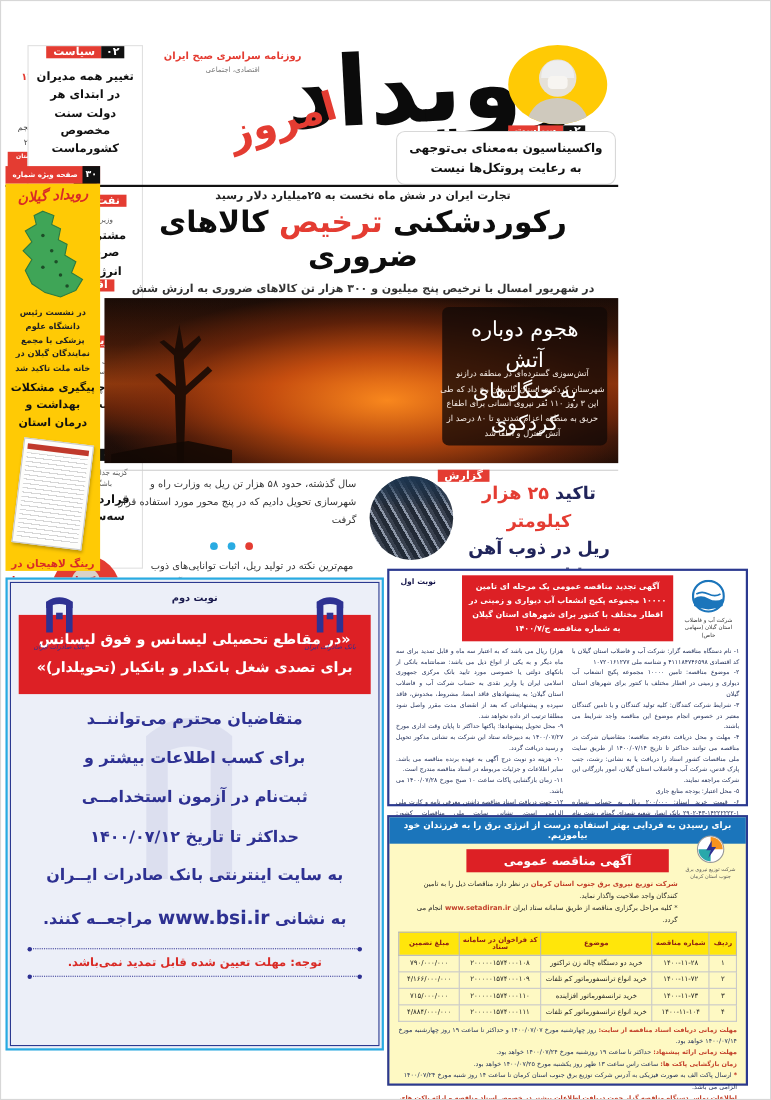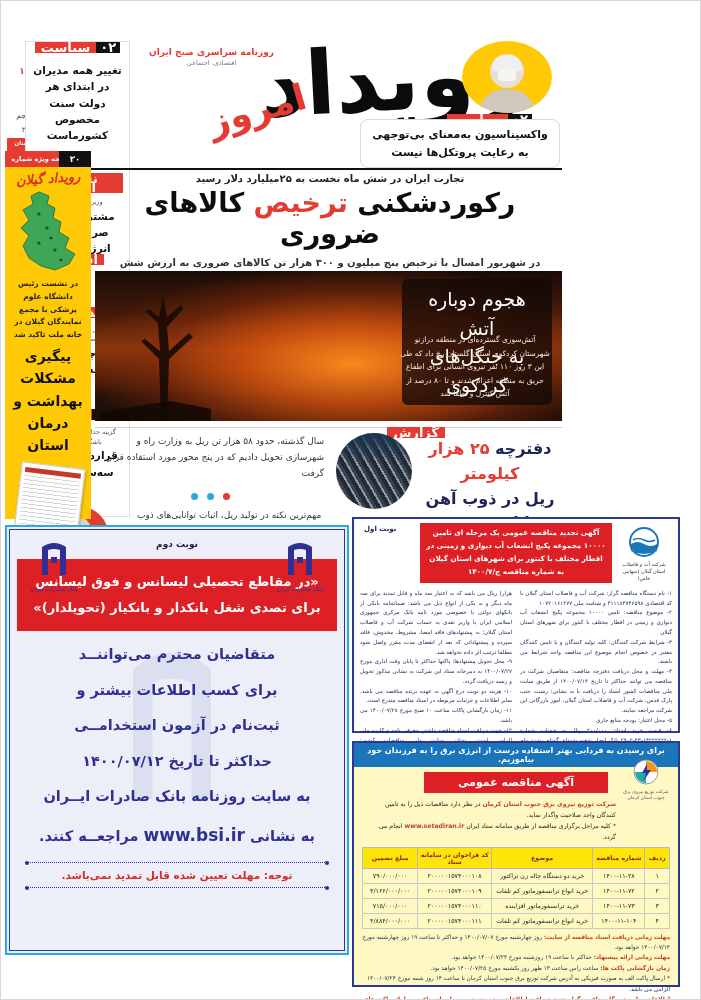--- a/index.html
+++ b/index.html
@@ -1,21 +1,21 @@
 <!DOCTYPE html>
 <html lang="fa" dir="rtl"><head>
 <meta charset="utf-8">
 <style>
   html,body{margin:0;padding:0;background:#e9e9e9;}
   *{box-sizing:border-box;}
   body{font-family:"DejaVu Sans",sans-serif;}
   #page{position:relative;width:701px;height:1000px;background:#fff;margin:0 auto;overflow:hidden;
         border:1px solid #d7d7d7;direction:rtl;}
   .abs{position:absolute;}
-  .chip{display:inline-block;font-size:13px;font-weight:bold;color:#fff;padding:1px 6px;line-height:9px;vertical-align:middle;}
+  .chip{display:inline-block;font-size:10px;font-weight:bold;color:#fff;padding:1px 6px;line-height:9px;vertical-align:middle;}
   .chip-red{background:#e43c32;}
   .chip-black{background:#111;padding:1px 4px;}
   .kicker-sm{font-size:6.5px;color:#555;line-height:1.5;}
   .title-sm{font-size:10.5px;font-weight:bold;color:#111;line-height:1.55;}
   .rule{background:#111;height:2px;}
   .gray-rule{background:#cfcfcf;height:1px;} 
   .side-box{border:1px solid #e0e0e0;background:#fff;}
   .center{text-align:center;}
   
   .lead-kicker{font-size:10px;font-weight:bold;color:#222;}
@@ -31,21 +31,21 @@
   .fire-body{font-size:7.5px;line-height:1.8;color:#f3e9e2;}
   
   .rail-h{font-size:16px;font-weight:bold;color:#20245a;line-height:1.55;}
   .rail-h .red{color:#e43c32;}
   .rail-p{font-size:9px;color:#333;line-height:1.8;}
   .dot{display:inline-block;width:7px;height:7px;border-radius:50%;margin:0 2px;}
   
   #gilan-panel{background:#ffca05;}
   .gilan-brand{color:#d92b26;font-weight:bold;font-size:13px;font-style:italic;}
   .gilan-kicker{font-size:7.5px;font-weight:bold;color:#222;line-height:1.7;}
-  .gilan-title{font-size:14px;font-weight:bold;color:#111;line-height:1.6;}
+  .gilan-title{font-size:10px;font-weight:bold;color:#111;line-height:1.6;}
   .gilan-note{font-size:9.5px;font-weight:bold;color:#d92b26;line-height:1.7;}
   
   .ad-border-blue{border:2px solid #2b3990;}
   .tiny{font-size:5.6px;line-height:1.75;color:#1c2a55;text-align:justify;}
   .ad-red-box{background:#dd2025;color:#fff;font-weight:bold;}
   .ad-footer-red{color:#d92b26;font-weight:bold;font-size:9px;}
   
   #ad-bank{background:#eceff8;border:2px solid #29abe2;outline:1px solid #2b3990;outline-offset:-5px;}
   .bank-title{color:#2e3192;font-weight:bold;font-size:16.5px;line-height:1.5;}
   .bank-body{color:#2e3192;font-weight:bold;font-size:14.5px;line-height:2.45;}
@@ -182,21 +182,21 @@
   </div>
 
   <div class="abs gray-rule" style="right:138px;left:94px;top:426px;"></div>
   <div class="abs" style="right:255px;top:421px;">
     <span class="chip chip-red">گزارش</span>
   </div>
 
   <div class="abs" style="right:140px;top:432px;left:96px;height:84px;">
     <div class="abs" style="right:0;top:4px;width:140px;text-align:center;">
       <div class="rail-h">
-        <span>دفترچه</span>
+        <span>تاکید</span>
         <span class="red">۲۵ هزار کیلومتر</span><br>
         <span>ریل در ذوب آهن</span><br>
         <span>تا افق ۱۴۰۴</span>
       </div>
     </div>
     <div class="abs" style="right:148px;top:0;width:76px;height:76px;border-radius:50%;overflow:hidden;background:repeating-linear-gradient(60deg,#222a36 0 4px,#8d97a8 4px 6px,#39414f 6px 9px);">
       <div style="width:100%;height:34%;background:linear-gradient(180deg,#1c3550 0%,rgba(28,53,80,0.1) 100%);"></div>
     </div>
     <div class="abs" style="right:236px;top:0;left:0;text-align:right;">
       <div class="rail-p">سال گذشته، حدود ۵۸ هزار تن ریل به وزارت راه و شهرسازی تحویل دادیم که در پنج محور مورد استفاده قرار گرفت</div>
@@ -206,21 +206,21 @@
         <span class="dot" style="background:#29abe2;"></span>
       </div>
       <div class="rail-p" style="text-align:left;padding-left:40px;">مهم‌ترین نکته در تولید ریل، اثبات توانایی‌های ذوب آهن بود</div>
     </div>
     <div class="abs" style="right:470px;bottom:-2px;">
       <span class="chip chip-red">اقتصاد</span><span class="chip chip-black">۰۳</span>
     </div>
   </div>
 
   <div class="abs" style="left:4px;top:150px;width:86px;height:16px;background:#e43c32;color:#fff;font-size:6.5px;font-weight:bold;line-height:16px;text-align:center;">
-    <span class="abs" style="right:-0px;top:0;width:32px;height:16px;background:#111;color:#fff;font-size:8.5px;line-height:16px;">۳۰</span>
+    <span class="abs" style="right:-0px;top:0;width:16px;height:16px;background:#111;color:#fff;font-size:8.5px;line-height:16px;">۳۰</span>
     <span style="padding-right:14px;">صفحه ویژه شماره</span>
   </div>
   <div id="gilan-panel" class="abs" style="left:4px;top:166px;width:86px;height:352px;padding:4px;">
     <div class="center gilan-brand" style="transform:rotate(-4deg);">رویداد گیلان</div>
     <svg width="78" height="88" viewBox="0 0 78 88" style="display:block;margin:2px auto;">
       <path d="M30 4 L40 8 L38 16 L46 20 L44 30 L52 34 L50 44 L60 50 L56 60 L66 66 L60 76 L46 82 L32 78 L20 70 L14 58 L20 48 L12 40 L20 32 L14 22 L24 16 L22 8 Z" fill="#3fa557" stroke="#2c7a40" stroke-width="1"></path>
       <circle cx="30" cy="26" r="1.6" fill="#1d4d28"></circle>
         <circle cx="38" cy="40" r="1.6" fill="#1d4d28"></circle>
       <circle cx="30" cy="55" r="1.6" fill="#1d4d28"></circle>
         <circle cx="46" cy="62" r="1.6" fill="#1d4d28"></circle>
@@ -263,21 +263,21 @@
     </div>
     <div class="center bank-body" style="margin-top:6px;position:relative;">
       <svg class="abs" style="right:110px;top:10px;opacity:0.08;" width="130" height="200" viewBox="0 0 40 60">
         <path d="M8 6 h6 v40 h-6 Z M26 6 h6 v40 h-6 Z" fill="#2e3192"></path>
         <path d="M8 6 Q20 -4 32 6 L32 14 Q20 4 8 14 Z" fill="#2e3192"></path>
       </svg>
       <div>متقاضیان محترم می‌تواننــد</div>
       <div>برای کسب اطلاعات بیشتر و</div>
       <div>ثبت‌نام در آزمون استخدامــی</div>
       <div>حداکثر تا تاریخ ۱۴۰۰/۰۷/۱۲</div>
-      <div>به سایت روزنامه بانک صادرات ایــران</div>
+      <div>به سایت اینترنتی بانک صادرات ایــران</div>
       <div>
         <span>به نشانی</span>
         <span class="bank-url">www.bsi.ir</span>
         <span>مراجعــه کنند.</span>
       </div>
     </div>
     <div class="dotline" style="margin:6px 18px 0;"></div>
     <div class="center" style="font-size:10.5px;font-weight:bold;color:#d92b26;margin-top:6px;">توجه: مهلت تعیین شده قابل تمدید نمی‌باشد.</div>
     <div class="dotline" style="margin:6px 18px 0;"></div>
   </div>

